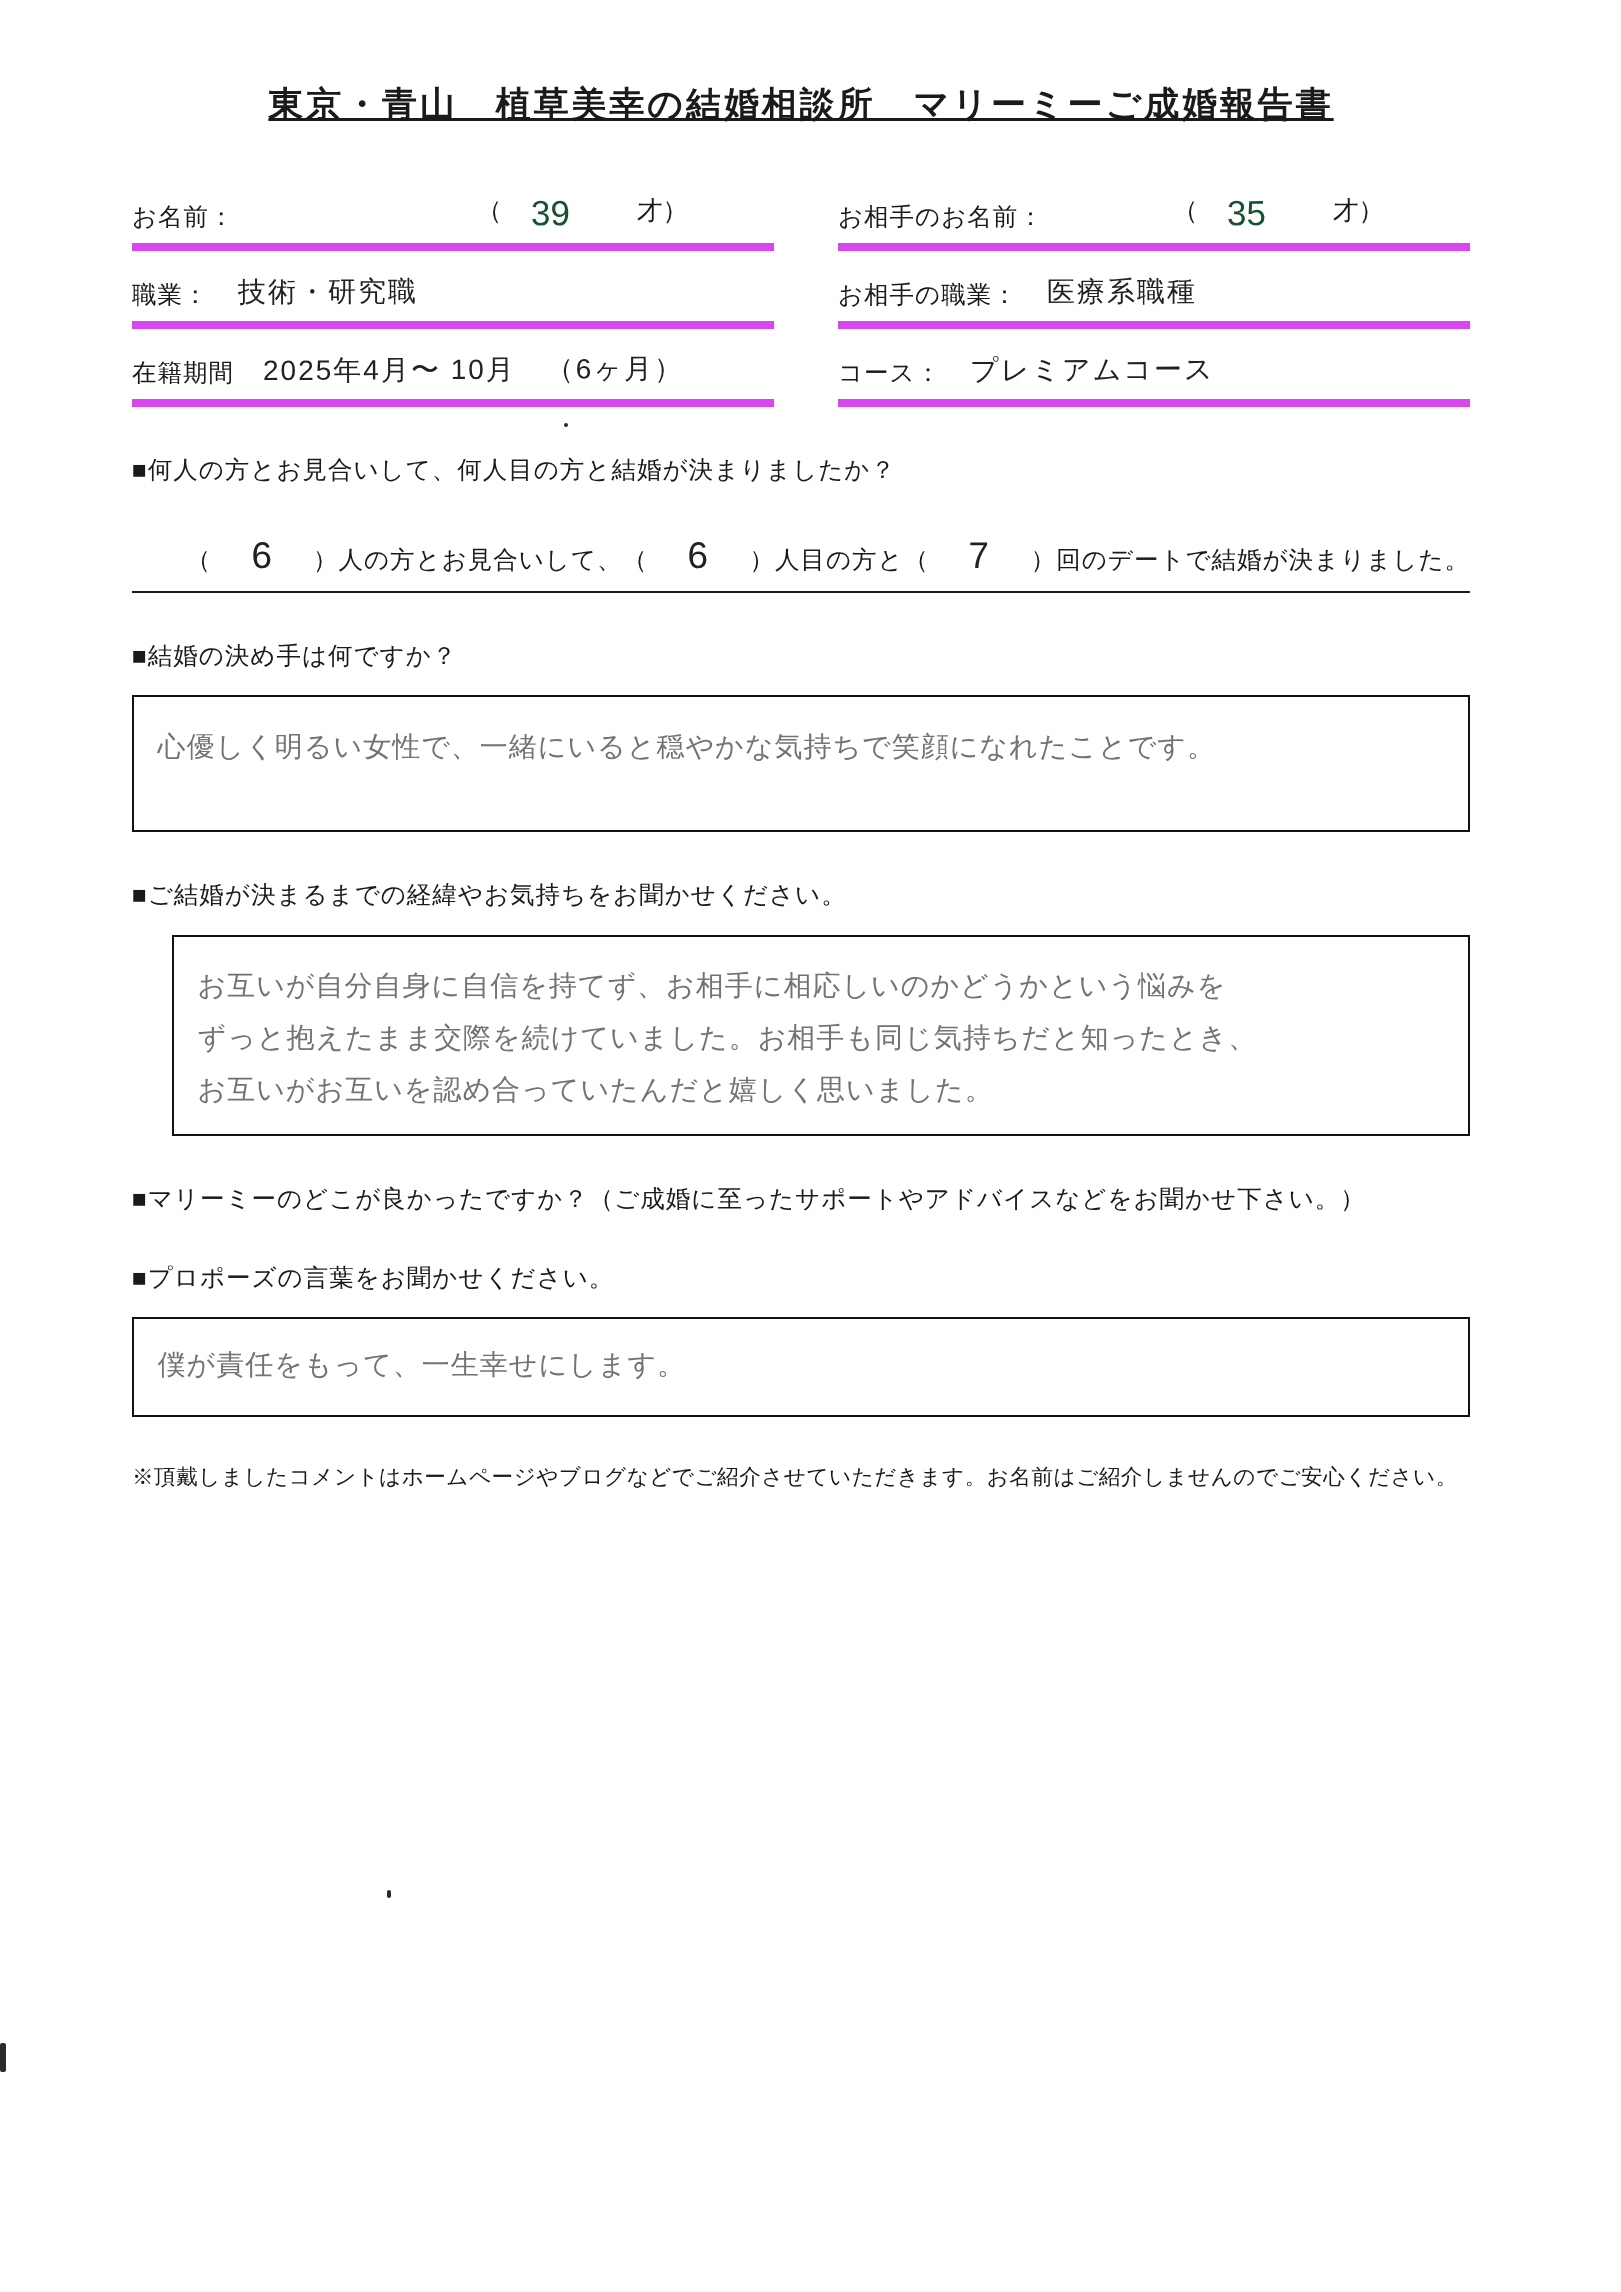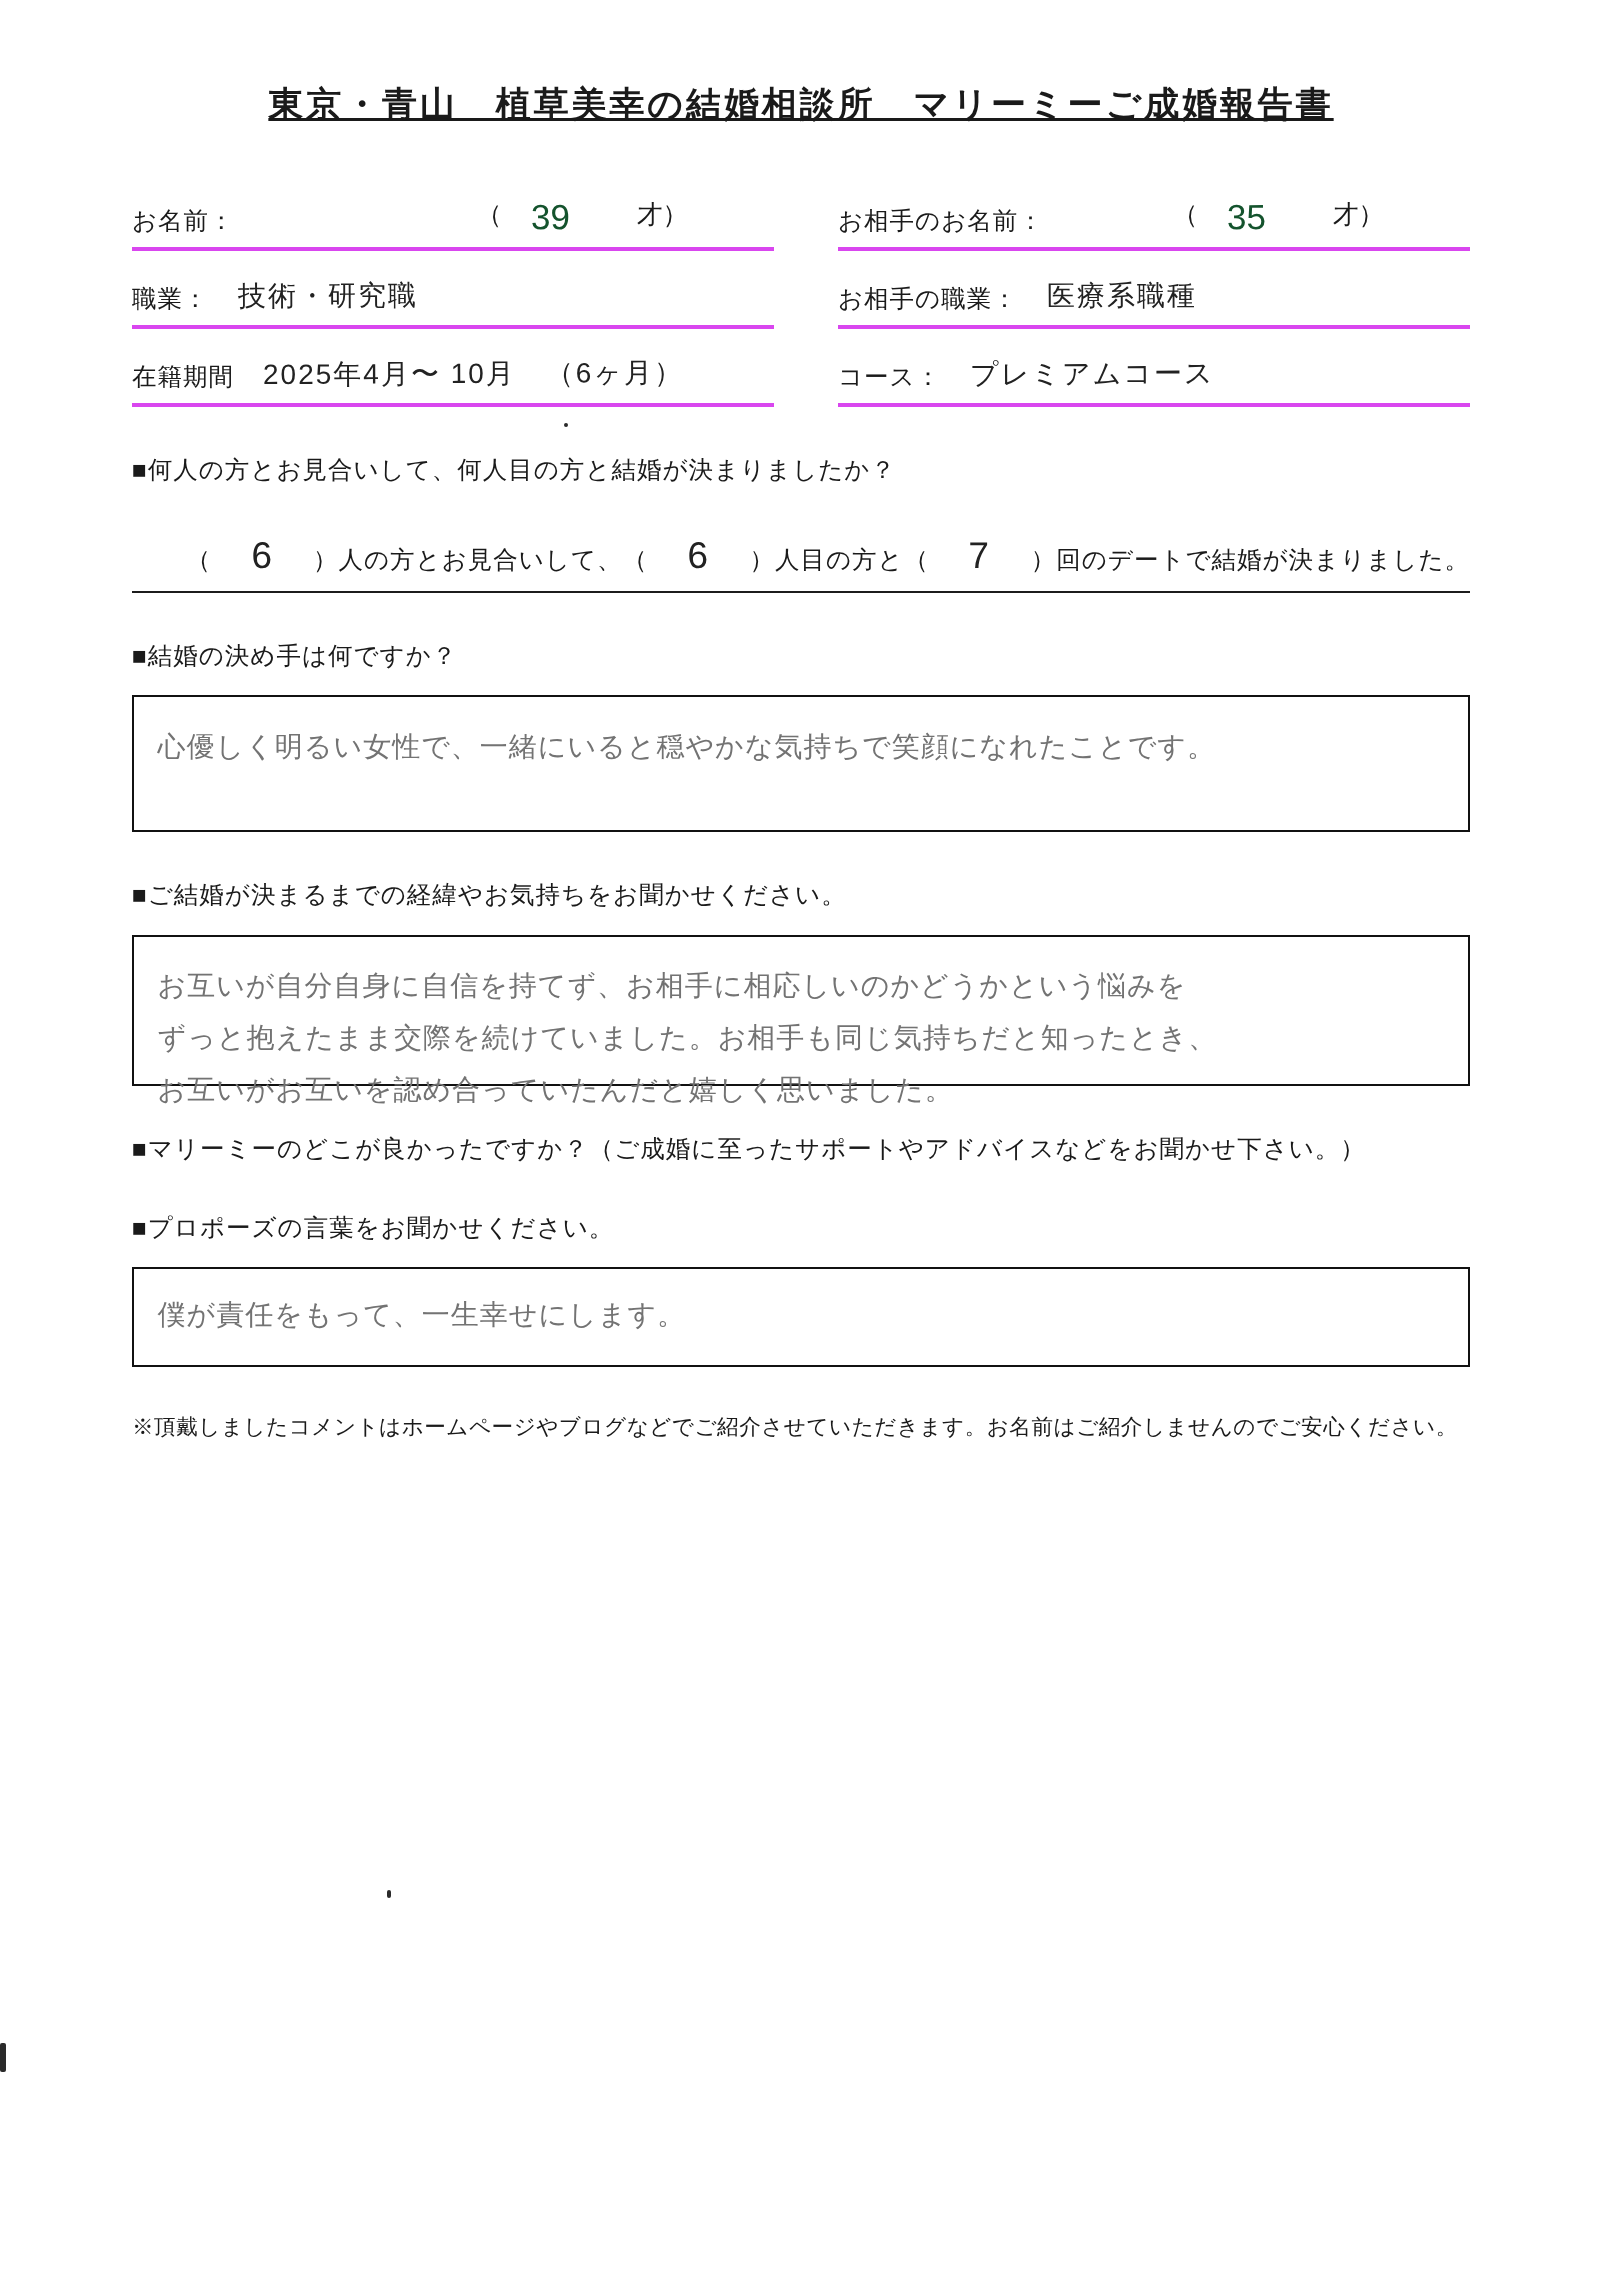--- a/index.html
+++ b/index.html
@@ -26,21 +26,21 @@
     margin-top:45px;
     display:grid;
     grid-template-columns:642px 632px;
     column-gap:64px;
   }
   .cell{
     height:78px;
     display:flex;
     align-items:baseline;
     padding-bottom:9.8px;
-    border-bottom:4px solid #d946ef;
+    border-bottom:8px solid #d946ef;
     box-sizing:border-box;
     font-size:24.5px;
     position:relative;
   }
   .cell .label{letter-spacing:1px;align-self:flex-end;}
   .hand{
     font-size:28px;
     color:#222222;
     letter-spacing:2px;
     transform:rotate(-0.3deg);
@@ -88,21 +88,21 @@
     box-sizing:border-box;
   }
   .hand-line{
     font-size:28px;
     line-height:52px;
     letter-spacing:1px;
     color:#737373;
     white-space:nowrap;
   }
   .box-decider{height:137px;}
-  .box-story{height:151px;}
+  .box-story{height:201px;margin-left:40px;}
   .box-support{height:325px;}
   .box-proposal{height:100px;padding-top:19.6px;}
   .footer-note{
     margin-top:45px;
     font-size:21.6px;
     letter-spacing:0.5px;
     white-space:nowrap;
   }
   .scan-speck{position:absolute;background:#2a2a2a;}
   .speck-edge{left:0;top:2043px;width:5.9px;height:29px;border-radius:2px;}

